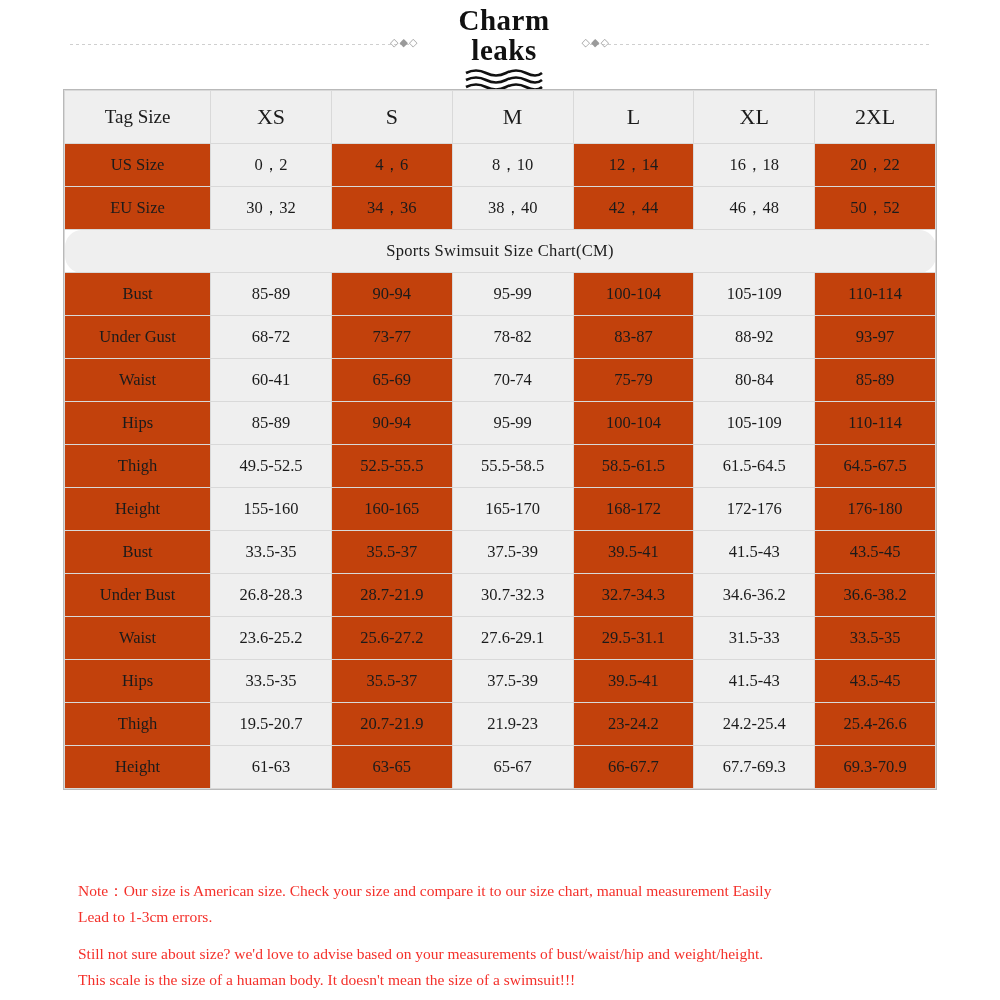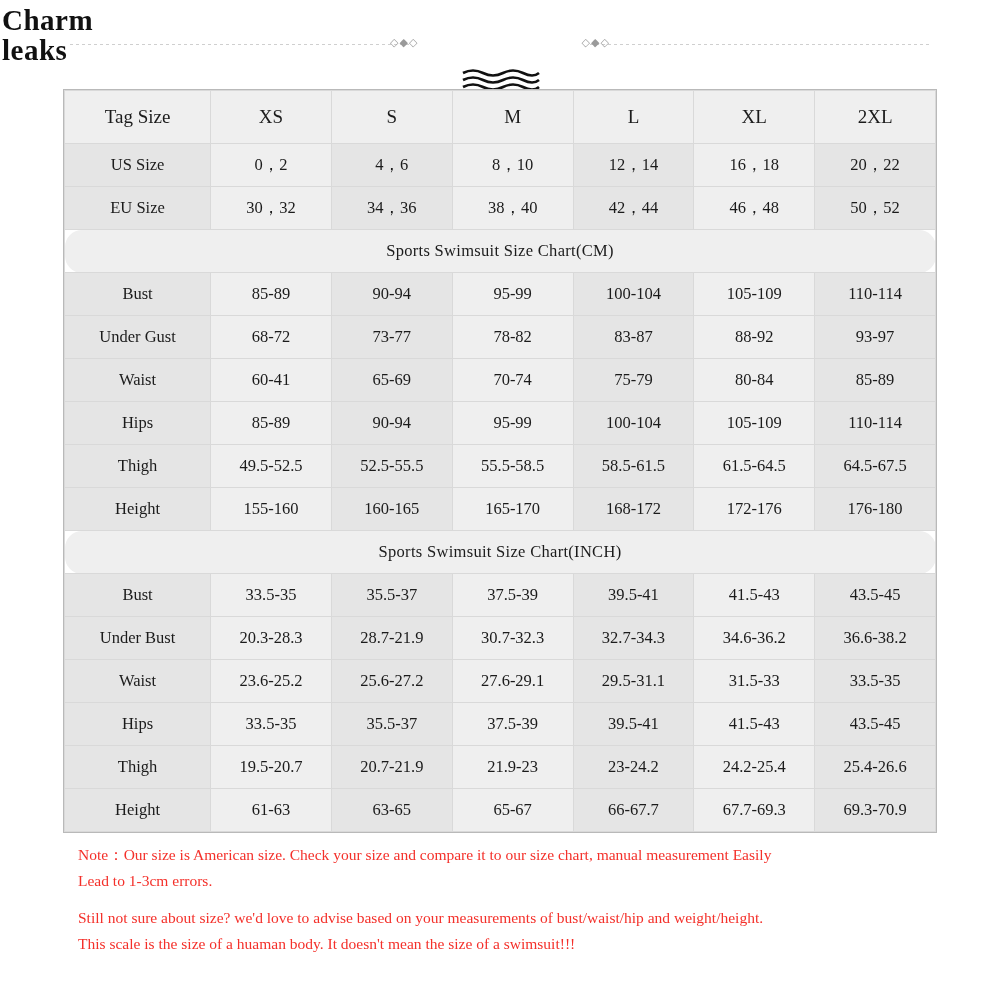--- a/index.html
+++ b/index.html
@@ -36,24 +36,24 @@
     top: 36px;
     font-size: 11px;
     color: #9a9a9a;
     letter-spacing: 1px;
   }
   .brand-diamonds.left { left: 390px; }
   .brand-diamonds.right { right: 390px; }
 
   .brand-block {
     position: absolute;
-    left: 2px;
+    left: 8px;
     right: 0;
     top: 6px;
-    text-align: left;
+    text-align: center;
   }
   .brand-name-1, .brand-name-2 {
     font-family: "Liberation Serif", serif;
     font-weight: bold;
     font-size: 29px;
     letter-spacing: 0.5px;
     line-height: 1.02;
     color: #111111;
   }
   .brand-wave {
@@ -80,41 +80,41 @@
     border: 1px solid #d9d9d9;
     text-align: center;
     font-size: 16.5px;
     color: #1b1b1b;
     height: 42px;
     padding: 0 2px;
     font-family: "Liberation Serif", serif;
   }
   .col-label { width: 16.2%; }
   .shade { background: #efefef; }
-  .plain { background: #e5e5e5; }
+  .plain { background: #c2410c; }
 
   tr.head-row td {
     height: 52px;
-    font-size: 19px;
+    font-size: 22px;
   }
   tr.head-row td.col-label { font-size: 19px; }
 
   td.section-title {
     background: #efefef;
     font-size: 21px;
     height: 50px;
     letter-spacing: 0.3px;
     border-radius: 17px;
   }
 
   
   .notes {
     position: absolute;
     left: 78px;
-    top: 847px;
+    top: 883px;
     width: 860px;
     color: #f4302a;
     font-size: 15.5px;
     font-family: "Liberation Serif", serif;
     line-height: 1.0;
   }
   .note-line { margin-bottom: 10px; }
   .note-line.indent { }
   .note-gap { height: 12px; }
 </style>
@@ -227,36 +227,33 @@
       <tr>
         <td class="col-label plain">Height</td>
         <td class="shade">155-160</td>
         <td class="plain">160-165</td>
         <td class="shade">165-170</td>
         <td class="plain">168-172</td>
         <td class="shade">172-176</td>
         <td class="plain">176-180</td>
       </tr>
 
-      <tr>
-        <td class="section-title" colspan="7">Sports Swimsuit Size Chart(INCH)</td>
-      </tr>
 
       <tr>
         <td class="col-label plain">Bust</td>
         <td class="shade">33.5-35</td>
         <td class="plain">35.5-37</td>
         <td class="shade">37.5-39</td>
         <td class="plain">39.5-41</td>
         <td class="shade">41.5-43</td>
         <td class="plain">43.5-45</td>
       </tr>
       <tr>
         <td class="col-label plain">Under Bust</td>
-        <td class="shade">20.3-28.3</td>
+        <td class="shade">26.8-28.3</td>
         <td class="plain">28.7-21.9</td>
         <td class="shade">30.7-32.3</td>
         <td class="plain">32.7-34.3</td>
         <td class="shade">34.6-36.2</td>
         <td class="plain">36.6-38.2</td>
       </tr>
       <tr>
         <td class="col-label plain">Waist</td>
         <td class="shade">23.6-25.2</td>
         <td class="plain">25.6-27.2</td>

